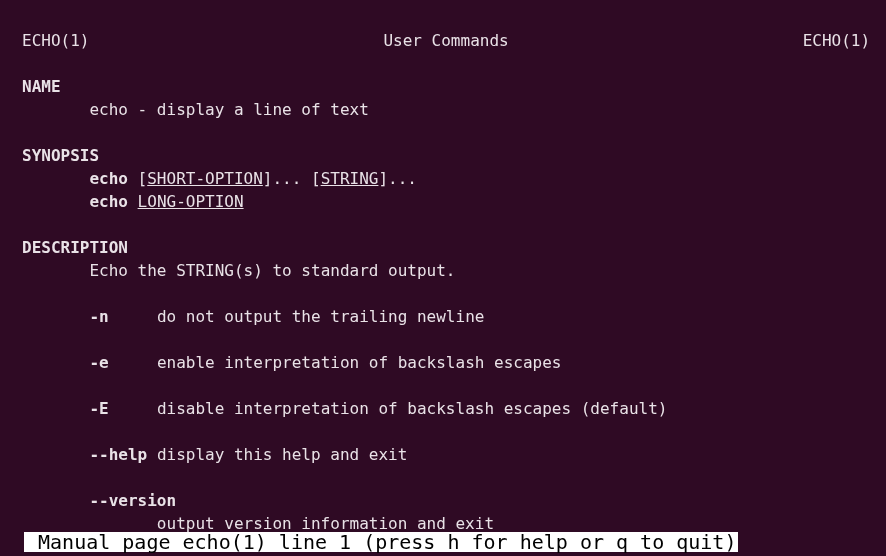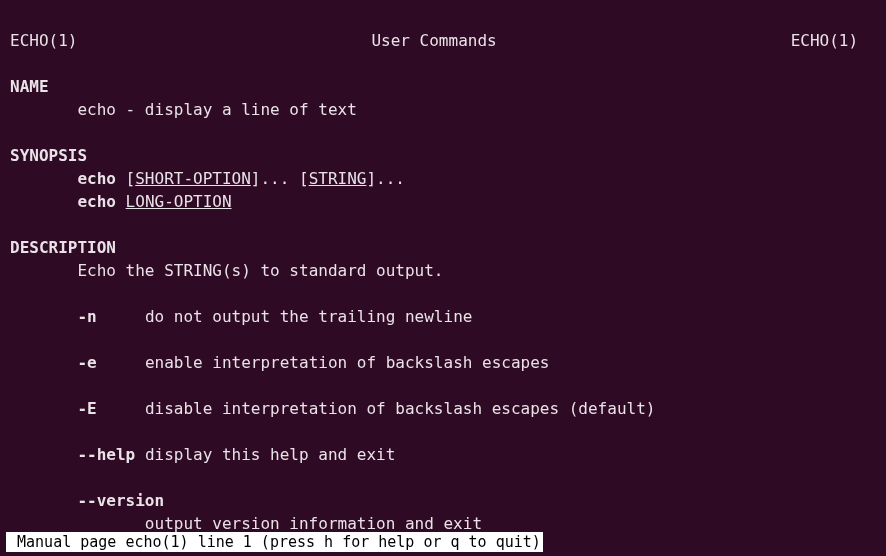--- a/index.html
+++ b/index.html
@@ -12,37 +12,38 @@
     font-size: 16px;
     line-height: 23px;
     color: #e9e2e7;
     overflow: hidden;
   }
   .terminal {
     position: relative;
     width: 771px;
     height: 556px;
     box-sizing: border-box;
+    padding-left: 12px;
   }
   .content {
     white-space: pre;
     padding: 6px 10px 0 10px;
   }
   .b { font-weight: bold; }
   .u { text-decoration: underline; }
   .status-bar {
     position: absolute;
-    left: 6px;
+    left: 24px;
     bottom: 4px;
     background: #ffffff;
     color: #000000;
     padding: 0 2px;
     white-space: pre;
     line-height: 20px;
-    font-size: 15px;
+    font-size: 20px;
   }
   .sp { display: inline-block; }
 </style>
 </head>
 <body>
 
 <div class="terminal">
   <div class="content">
 <span>ECHO(1)</span><span class="sp" style="width:294px"></span><span>User Commands</span><span class="sp" style="width:294px"></span><span>ECHO(1)</span>
 

